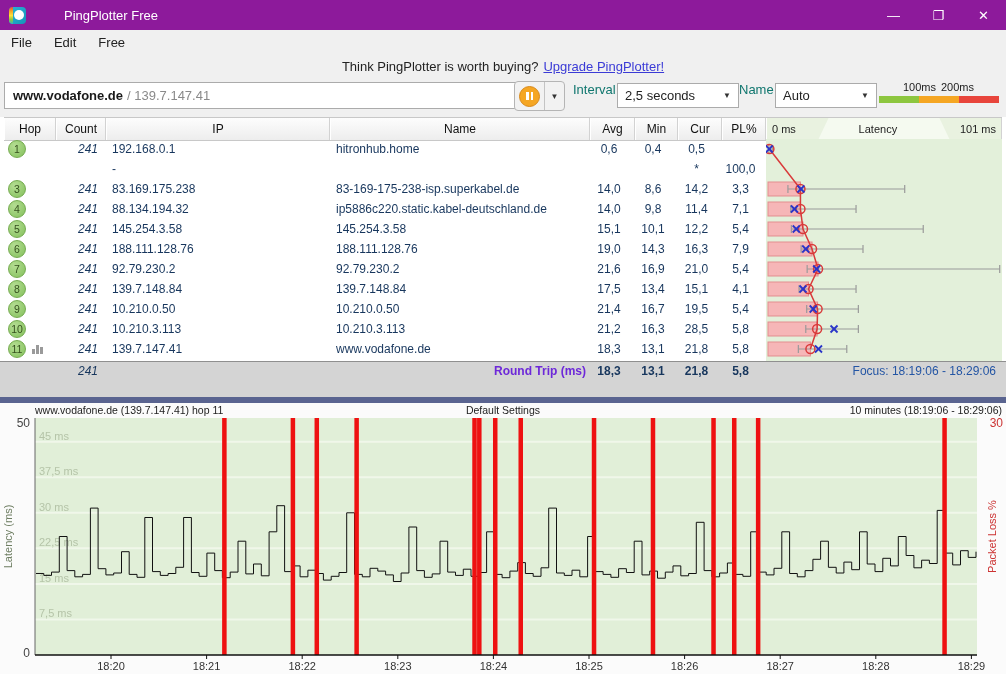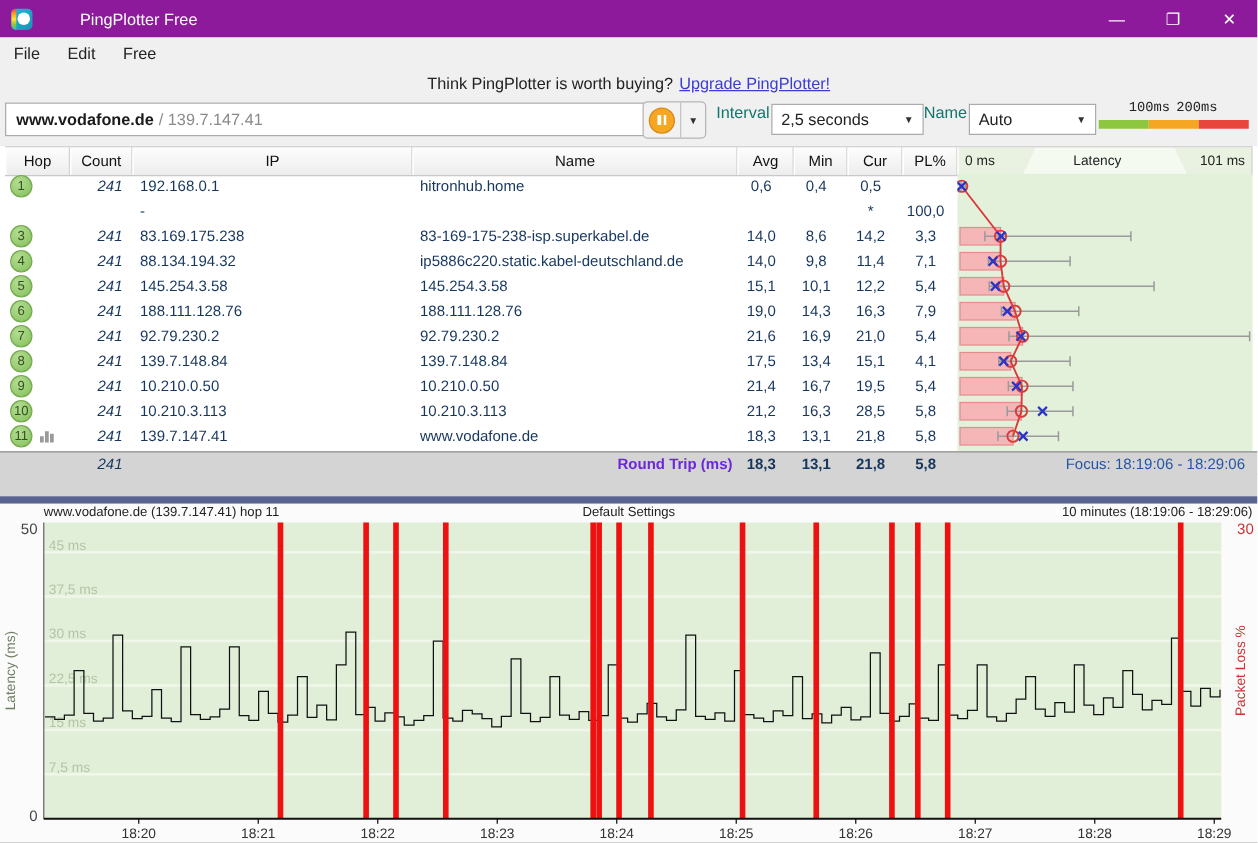--- a/index.html
+++ b/index.html
@@ -32,21 +32,21 @@
           border-radius:4px;display:flex;}
   .pause-seg{width:29px;display:flex;align-items:center;justify-content:center;border-right:1px solid #c4c4c4;}
   .pause-circle{width:19px;height:19px;border-radius:50%;background:#f5a623;border:1px solid #d8891a;
           display:flex;align-items:center;justify-content:center;gap:2px;}
   .pause-circle i{display:block;width:2.5px;height:8px;background:#fff;}
   .dd-seg{flex:1;display:flex;align-items:center;justify-content:center;font-size:8px;color:#333;}
   .tool-label{top:2px;font-size:13px;color:#0f766e;}
   .selectbox{top:3px;height:23px;background:#fff;border:1px solid #ababab;display:flex;align-items:center;
           font-size:13px;color:#222;padding-left:7px;}
   .selectbox .arr{margin-left:auto;margin-right:7px;font-size:8px;color:#333;}
-  .legend{left:879px;top:0px;width:120px;height:30px;font-family:Liberation Mono, monospace;}
+  .legend{left:879px;top:0px;width:120px;height:30px;}
   .legend-labels{position:absolute;top:1px;left:0;width:100%;font-size:11px;color:#222;}
   .legend-bar{position:absolute;top:16px;left:0;width:100%;height:7px;display:flex;}
   
   .thead{left:4px;top:117px;width:998px;height:22px;display:grid;
          grid-template-columns:52px 50px 224px 260px 45px 43px 44px 44px 236px;
          border-top:1px solid #c8c8c8;border-bottom:1px solid #c8c8c8;font-size:12px;color:#111;}
   .th{background:linear-gradient(#fdfdfd,#ededed);border-right:1px solid #d2d2d2;border-left:1px solid #fff;
       display:flex;align-items:center;justify-content:center;}
   .th.lat{background:#e9f2e0;position:relative;justify-content:space-between;padding:0 5px;font-size:11px;color:#222;}
   .th.lat .tab{position:absolute;left:18%;top:0;width:64%;height:100%;background:#f5faf0;

